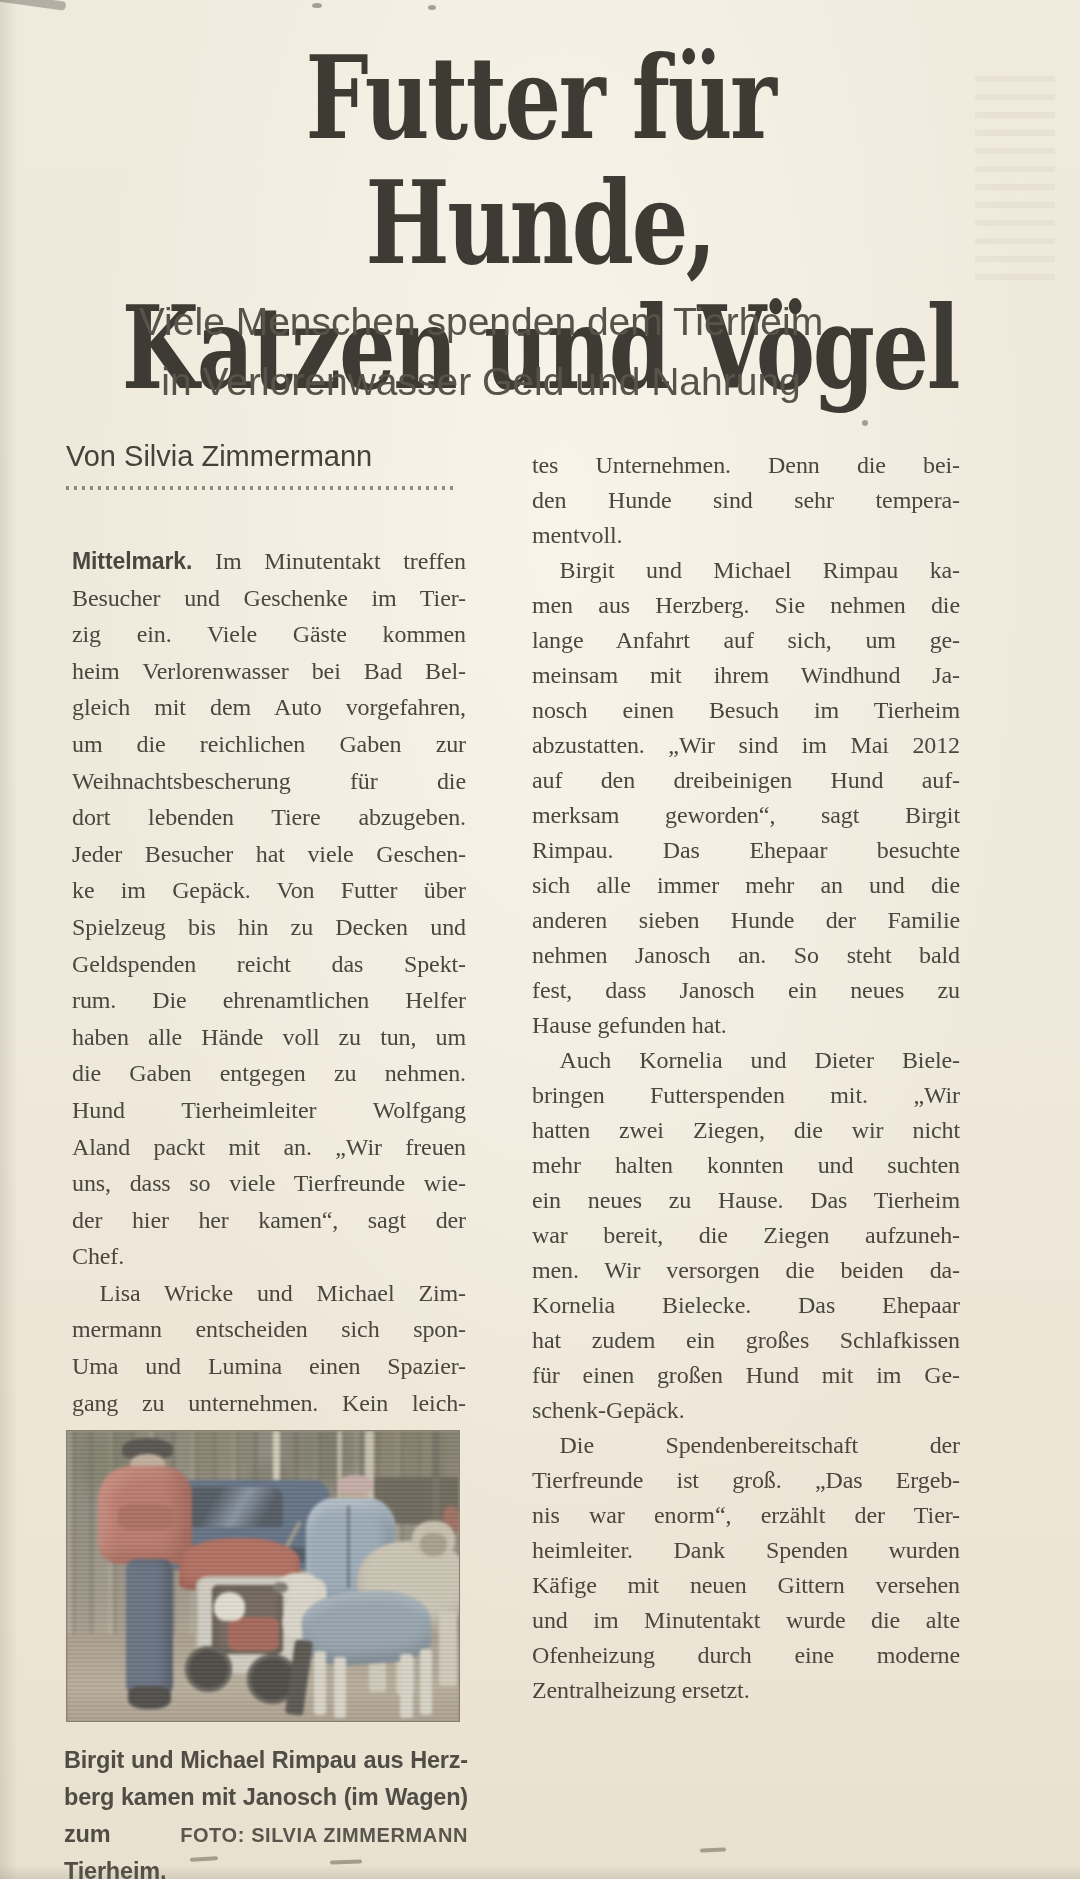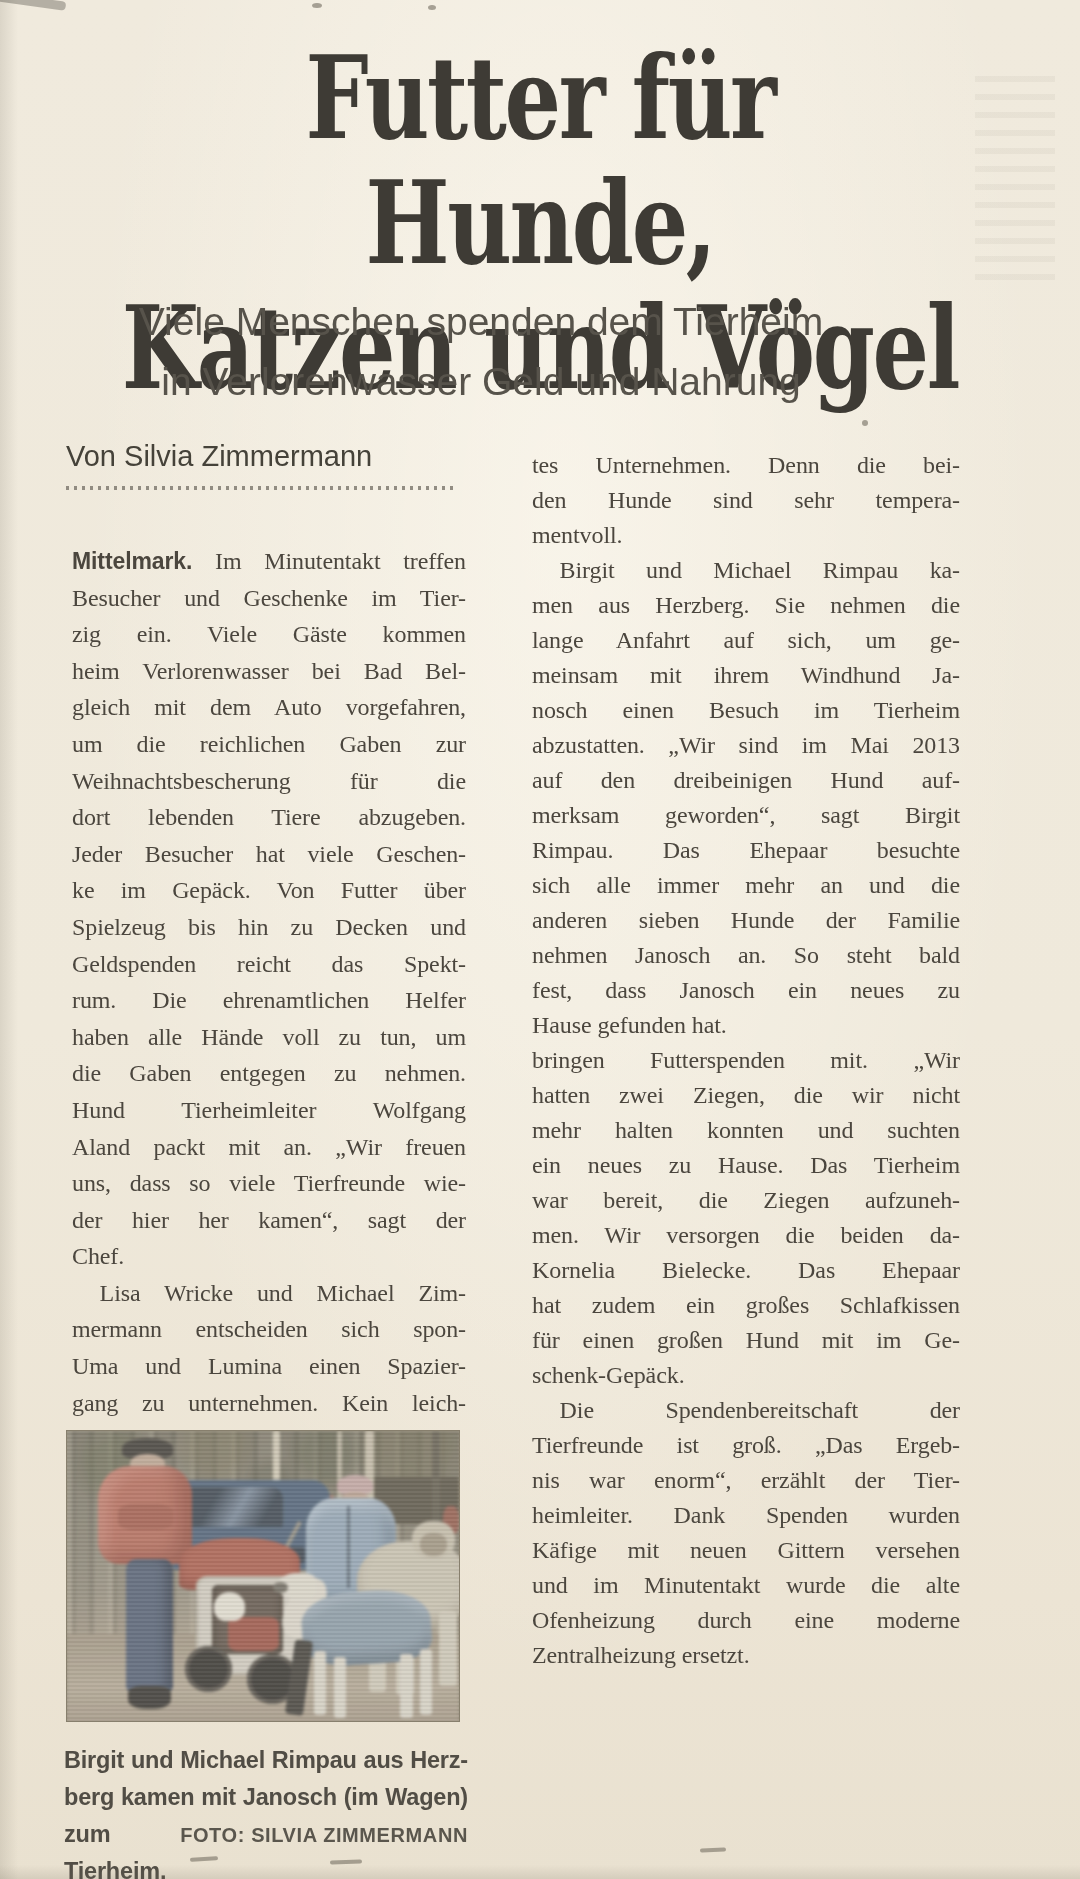--- a/index.html
+++ b/index.html
@@ -200,31 +200,32 @@
         <div class="bodyline">tes Unternehmen. Denn die bei-</div>
         <div class="bodyline">den Hunde sind sehr tempera-</div>
         <div class="bodyline flush">mentvoll.</div>
       </div>
       <div>
         <div class="bodyline indent">Birgit und Michael Rimpau ka-</div>
         <div class="bodyline">men aus Herzberg. Sie nehmen die</div>
         <div class="bodyline">lange Anfahrt auf sich, um ge-</div>
         <div class="bodyline">meinsam mit ihrem Windhund Ja-</div>
         <div class="bodyline">nosch einen Besuch im Tierheim</div>
-        <div class="bodyline">abzustatten. „Wir sind im Mai 2013</div>
+        <div class="bodyline">abzustatten. „Wir sind im Mai 2012</div>
         <div class="bodyline">auf den dreibeinigen Hund auf-</div>
         <div class="bodyline">merksam geworden“, sagt Birgit</div>
         <div class="bodyline">Rimpau. Das Ehepaar besuchte</div>
         <div class="bodyline">sich alle immer mehr an und die</div>
         <div class="bodyline">anderen sieben Hunde der Familie</div>
         <div class="bodyline">nehmen Janosch an. So steht bald</div>
         <div class="bodyline">fest, dass Janosch ein neues zu</div>
         <div class="bodyline flush">Hause gefunden hat.</div>
       </div>
       <div>
+        <div class="bodyline indent">Auch Kornelia und Dieter Biele-</div>
         <div class="bodyline">bringen Futterspenden mit. „Wir</div>
         <div class="bodyline">hatten zwei Ziegen, die wir nicht</div>
         <div class="bodyline">mehr halten konnten und suchten</div>
         <div class="bodyline">ein neues zu Hause. Das Tierheim</div>
         <div class="bodyline">war bereit, die Ziegen aufzuneh-</div>
         <div class="bodyline">men. Wir versorgen die beiden da-</div>
         <div class="bodyline">Kornelia Bielecke. Das Ehepaar</div>
         <div class="bodyline">hat zudem ein großes Schlafkissen</div>
         <div class="bodyline">für einen großen Hund mit im Ge-</div>
         <div class="bodyline flush">schenk-Gepäck.</div>

